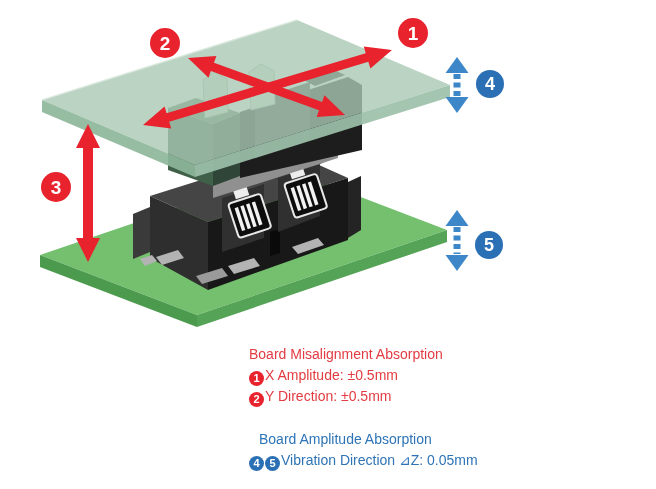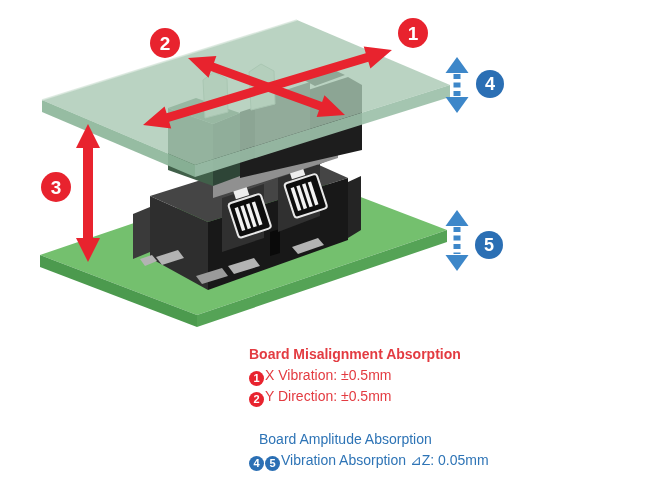--- a/index.html
+++ b/index.html
@@ -30,21 +30,21 @@
 
   
   .legend {
     position: absolute;
     left: 249px;
     top: 344px;
     font-size: 14px;
     line-height: 21px;
     white-space: nowrap;
   }
-  .legend .title-red  { color: var(--textred); font-weight: bold; }
+  .legend .title-red  { color: var(--textred); }
   .legend .title-blue { color: var(--textblue); margin-top: 22px; margin-left: 10px; }
   .legend .row-red  { color: var(--textred); }
   .legend .row-blue { color: var(--textblue); }
   .badge {
     display: inline-flex;
     align-items: center;
     justify-content: center;
     width: 15px; height: 15px;
     border-radius: 50%;
     color: #ffffff;
@@ -155,25 +155,25 @@
 
   <div class="marker red" style="left:398px; top:18px;">1</div>
   <div class="marker red" style="left:150px; top:28px;">2</div>
   <div class="marker red" style="left:41px;  top:172px;">3</div>
   <div class="marker blue" style="left:476px; top:70px;">4</div>
   <div class="marker blue" style="left:475px; top:231px;">5</div>
 
   <div class="legend">
     <div class="title-red">Board Misalignment Absorption</div>
     <div class="row-red">
-      <span class="badge red">1</span><span>X Vibration: ±0.5mm</span>
+      <span class="badge red">1</span><span>X Amplitude: ±0.5mm</span>
     </div>
     <div class="row-red">
       <span class="badge red">2</span><span>Y Direction: ±0.5mm</span>
     </div>
 
     <div class="title-blue">Board Amplitude Absorption</div>
     <div class="row-blue">
-      <span class="badge blue">4</span><span class="badge blue">5</span><span>Vibration Absorption ⊿Z: 0.05mm</span>
+      <span class="badge blue">4</span><span class="badge blue">5</span><span>Vibration Direction ⊿Z: 0.05mm</span>
     </div>
   </div>
 
 </div>
 
 </body></html>

